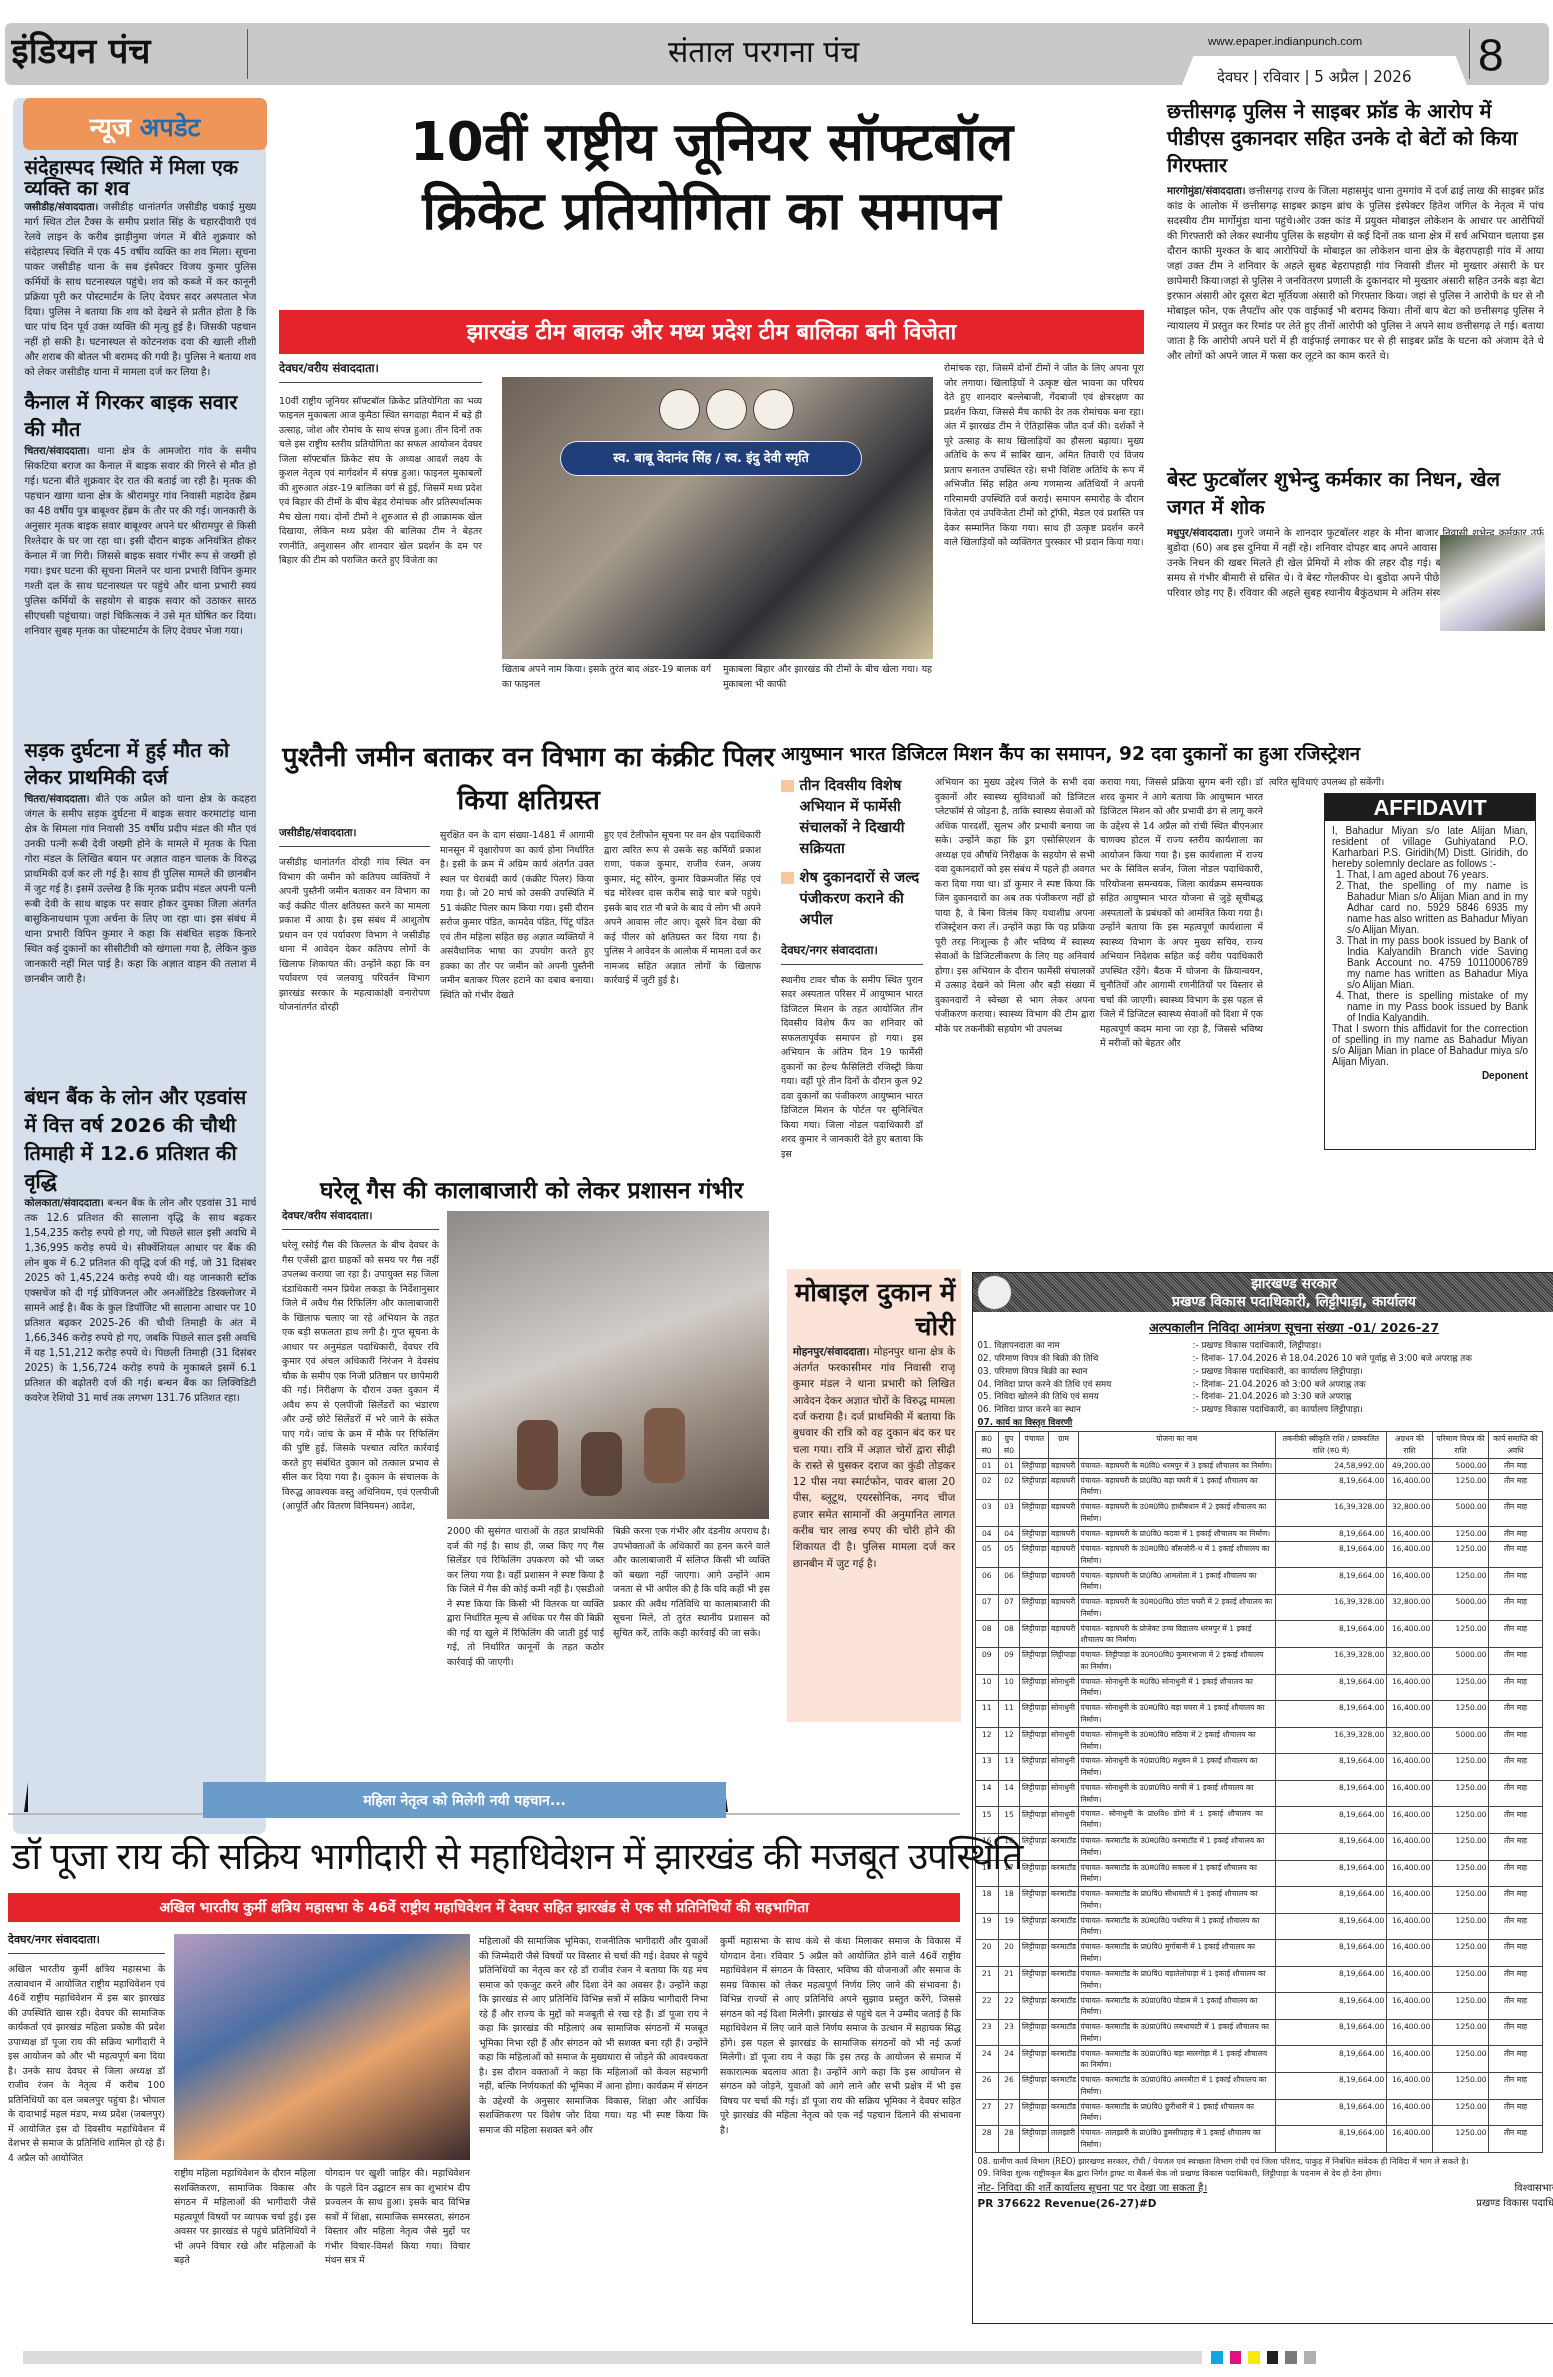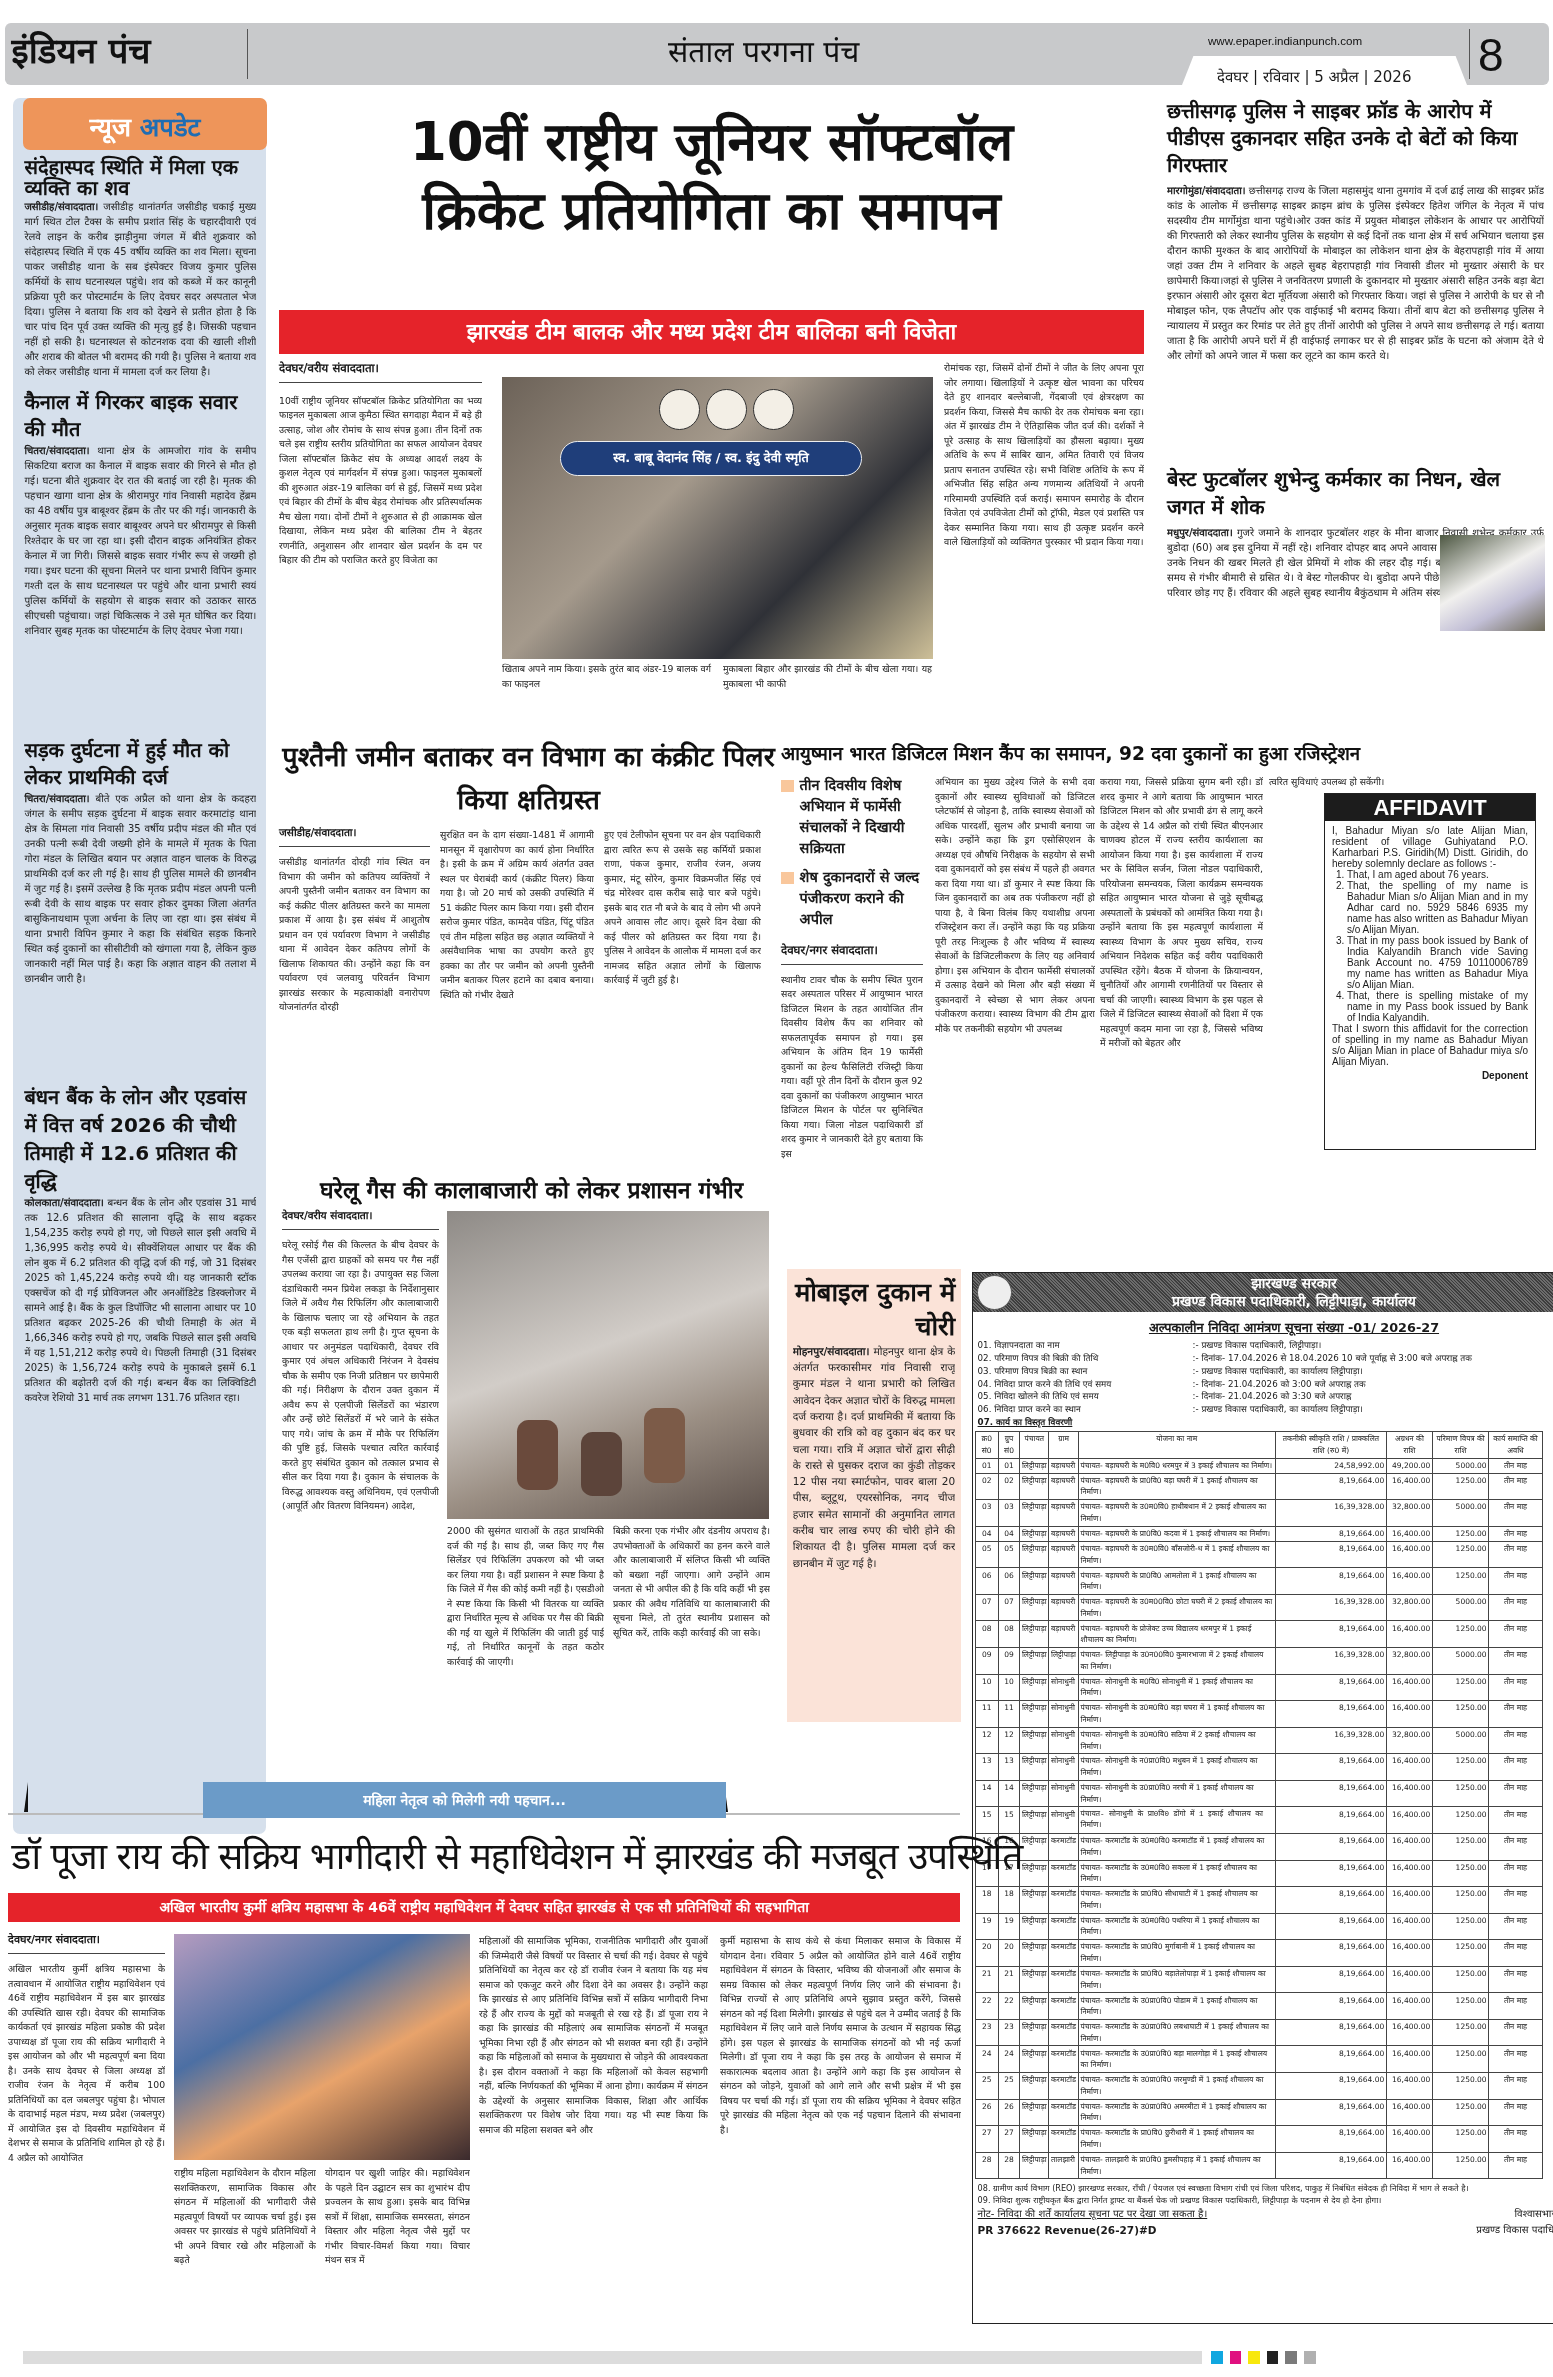--- a/index.html
+++ b/index.html
@@ -486,31 +486,20 @@
           <td class="n">24</td>
           <td class="">लिट्टीपाड़ा</td>
           <td class="">करमाटॉड</td>
           <td class="" style="width: 197px;">पंचायत- करमाटॉड के उ0प्रा0वि0 बड़ा मालगोड़ा में 1 इकाई शौचालय का निर्माण।</td>
           <td class="m">8,19,664.00</td>
           <td class="m">16,400.00</td>
           <td class="m">1250.00</td>
           <td class="n">तीन माह</td>
         </tr>
         <tr>
-          <td class="n">25</td>
-          <td class="n">25</td>
-          <td class="">लिट्टीपाड़ा</td>
-          <td class="">करमाटॉड</td>
-          <td class="" style="width: 197px;">पंचायत- करमाटॉड के उ0प्रा0वि0 जरमुण्डी में 1 इकाई शौचालय का निर्माण।</td>
-          <td class="m">8,19,664.00</td>
-          <td class="m">16,400.00</td>
-          <td class="m">1250.00</td>
-          <td class="n">तीन माह</td>
-        </tr>
-        <tr>
           <td class="n">26</td>
           <td class="n">26</td>
           <td class="">लिट्टीपाड़ा</td>
           <td class="">करमाटॉड</td>
           <td class="" style="width: 197px;">पंचायत- करमाटॉड के उ0प्रा0वि0 अमरमीटा में 1 इकाई शौचालय का निर्माण।</td>
           <td class="m">8,19,664.00</td>
           <td class="m">16,400.00</td>
           <td class="m">1250.00</td>
           <td class="n">तीन माह</td>
         </tr>

